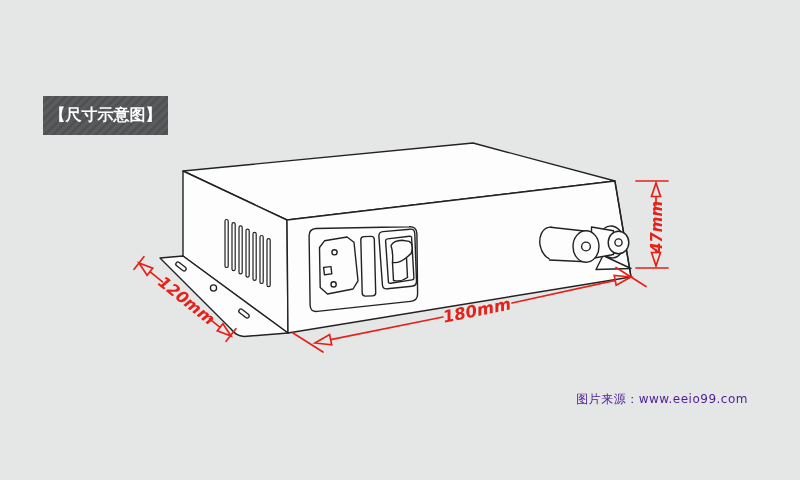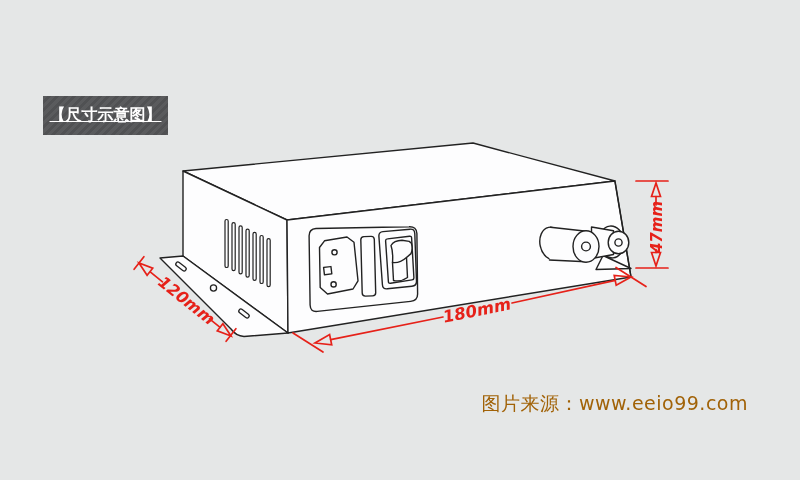--- a/index.html
+++ b/index.html
@@ -10,26 +10,26 @@
     overflow:hidden;
     font-family:"DejaVu Sans","Liberation Sans",sans-serif;
   }
   #badge{
     position:absolute;left:43px;top:96px;
     width:125px;height:39px;
     display:flex;align-items:center;justify-content:center;
     background:repeating-linear-gradient(135deg,#5a5b5d 0 3px,#505153 3px 6px);
     color:#ffffff;
     font-size:16px;font-weight:bold;
-    letter-spacing:0px;white-space:nowrap;text-decoration:underline;
+    letter-spacing:0px;white-space:nowrap;
   }
   #watermark{
     position:absolute;right:52px;top:391px;
-    color:#a16207;
-    font-size:19px;
+    color:#4c1d95;
+    font-size:12px;
     letter-spacing:0.5px;
     white-space:nowrap;
   }
   svg{position:absolute;left:0;top:0;}
   .dim-text{
     font-family:"DejaVu Sans","Liberation Sans",sans-serif;
     font-weight:bold;font-style:italic;
   }
 </style>
 </head>

